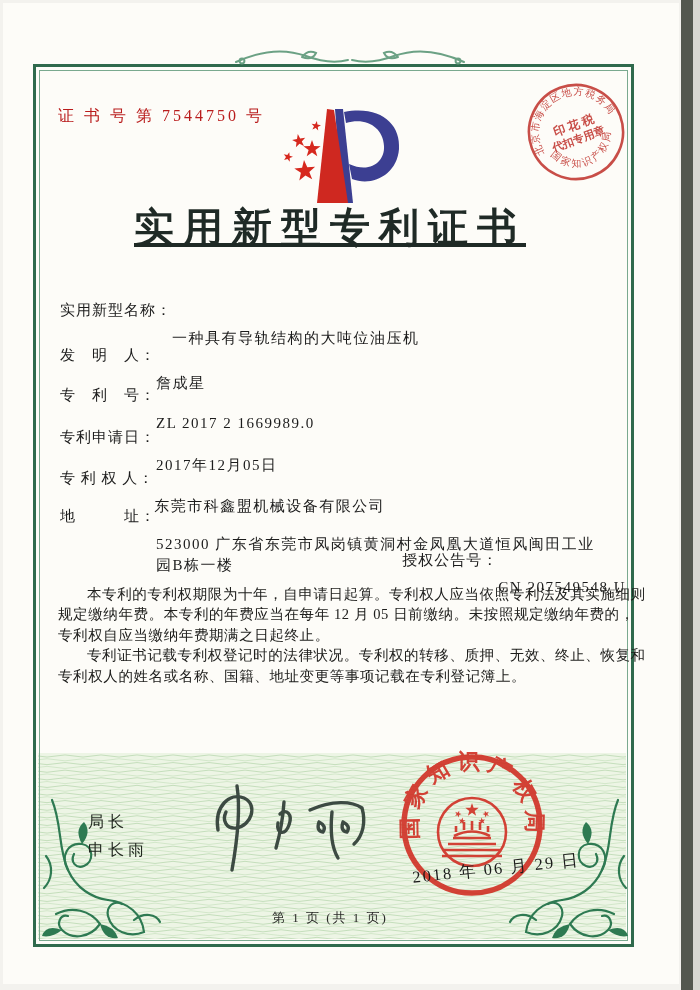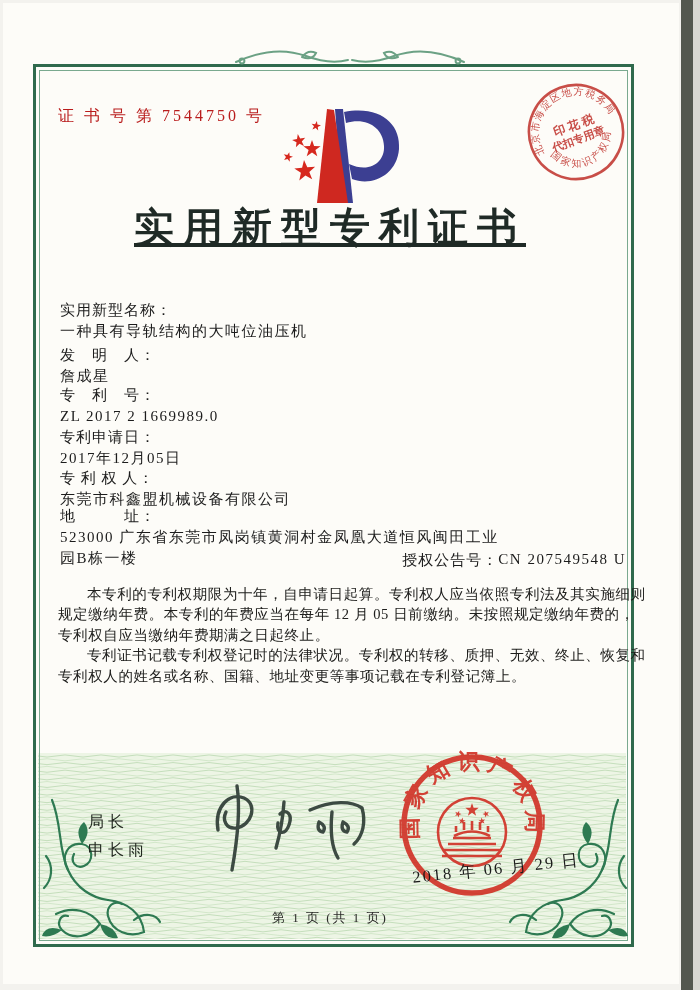--- a/index.html
+++ b/index.html
@@ -38,24 +38,24 @@
     font-size:16px;letter-spacing:3px;color:#b91c1c;
   }
   .logo{position:absolute;left:272px;top:104px;width:156px;height:110px;}
   .title{
     position:absolute;left:0;top:200px;width:660px;text-align:center;
     font-size:40px;font-weight:bold;letter-spacing:9px;color:#1f2a26;text-decoration:underline;
   }
   .field-row{
     position:absolute;left:60px;width:560px;
     font-size:15px;line-height:21px;color:#1c1c1c;
-    display:flex;align-items:flex-start;flex-direction:column;
+    display:flex;align-items:flex-start;
   }
   .field-label{flex:0 0 auto;letter-spacing:1px;white-space:pre;}
-  .field-value{flex:0 1 auto;letter-spacing:1.5px;max-width:440px;}
+  .field-value{flex:0 1 auto;letter-spacing:1.5px;max-width:440px;margin-top:28px;}
   .row-split{position:absolute;left:60px;width:566px;display:flex;font-size:15px;color:#1c1c1c;}
   .row-split .cell{display:flex;}
   .cell-right{margin-left:auto;text-align:right;}
   .paragraphs{
     position:absolute;left:58px;top:584px;width:588px;
     font-size:14.5px;line-height:20.4px;color:#20201e;letter-spacing:0.6px;
   }
   .paragraphs p{margin:0;text-indent:2em;}
   .signer{
     position:absolute;left:88px;top:808px;font-size:16px;

